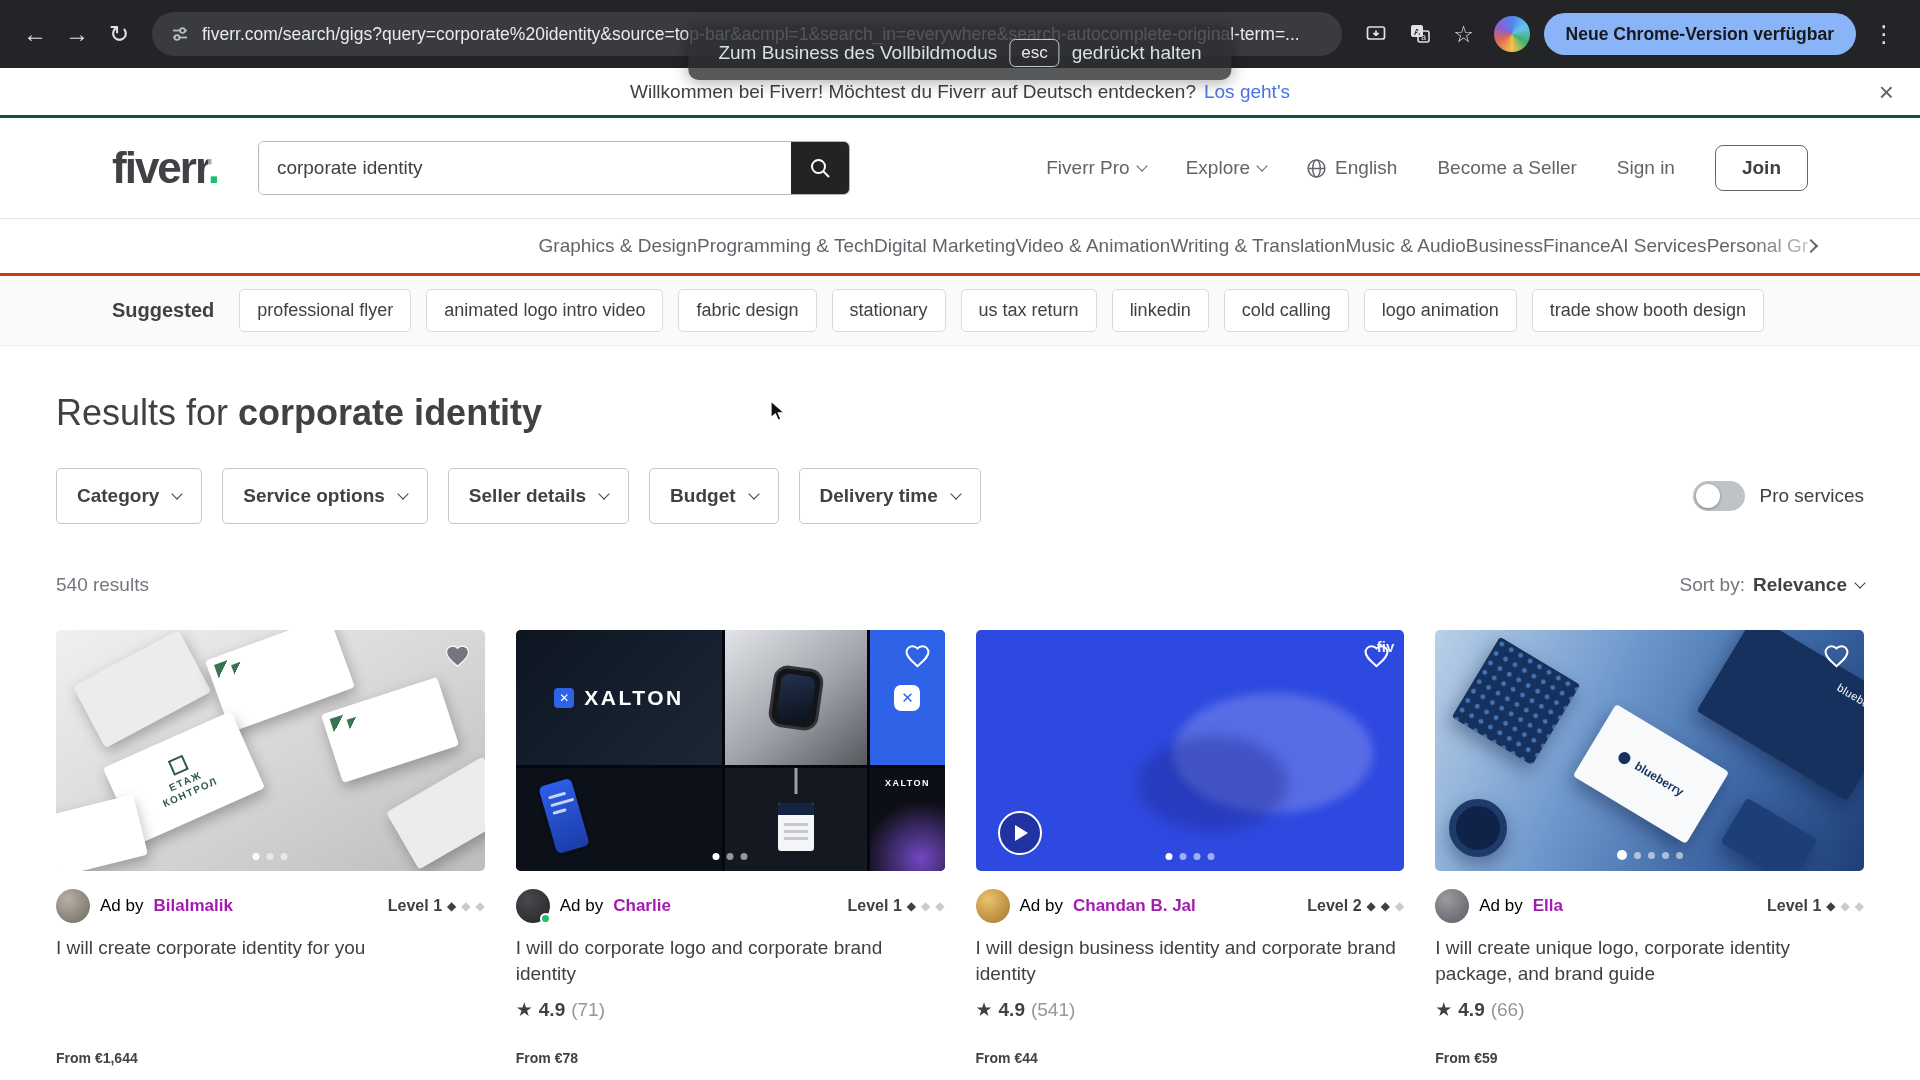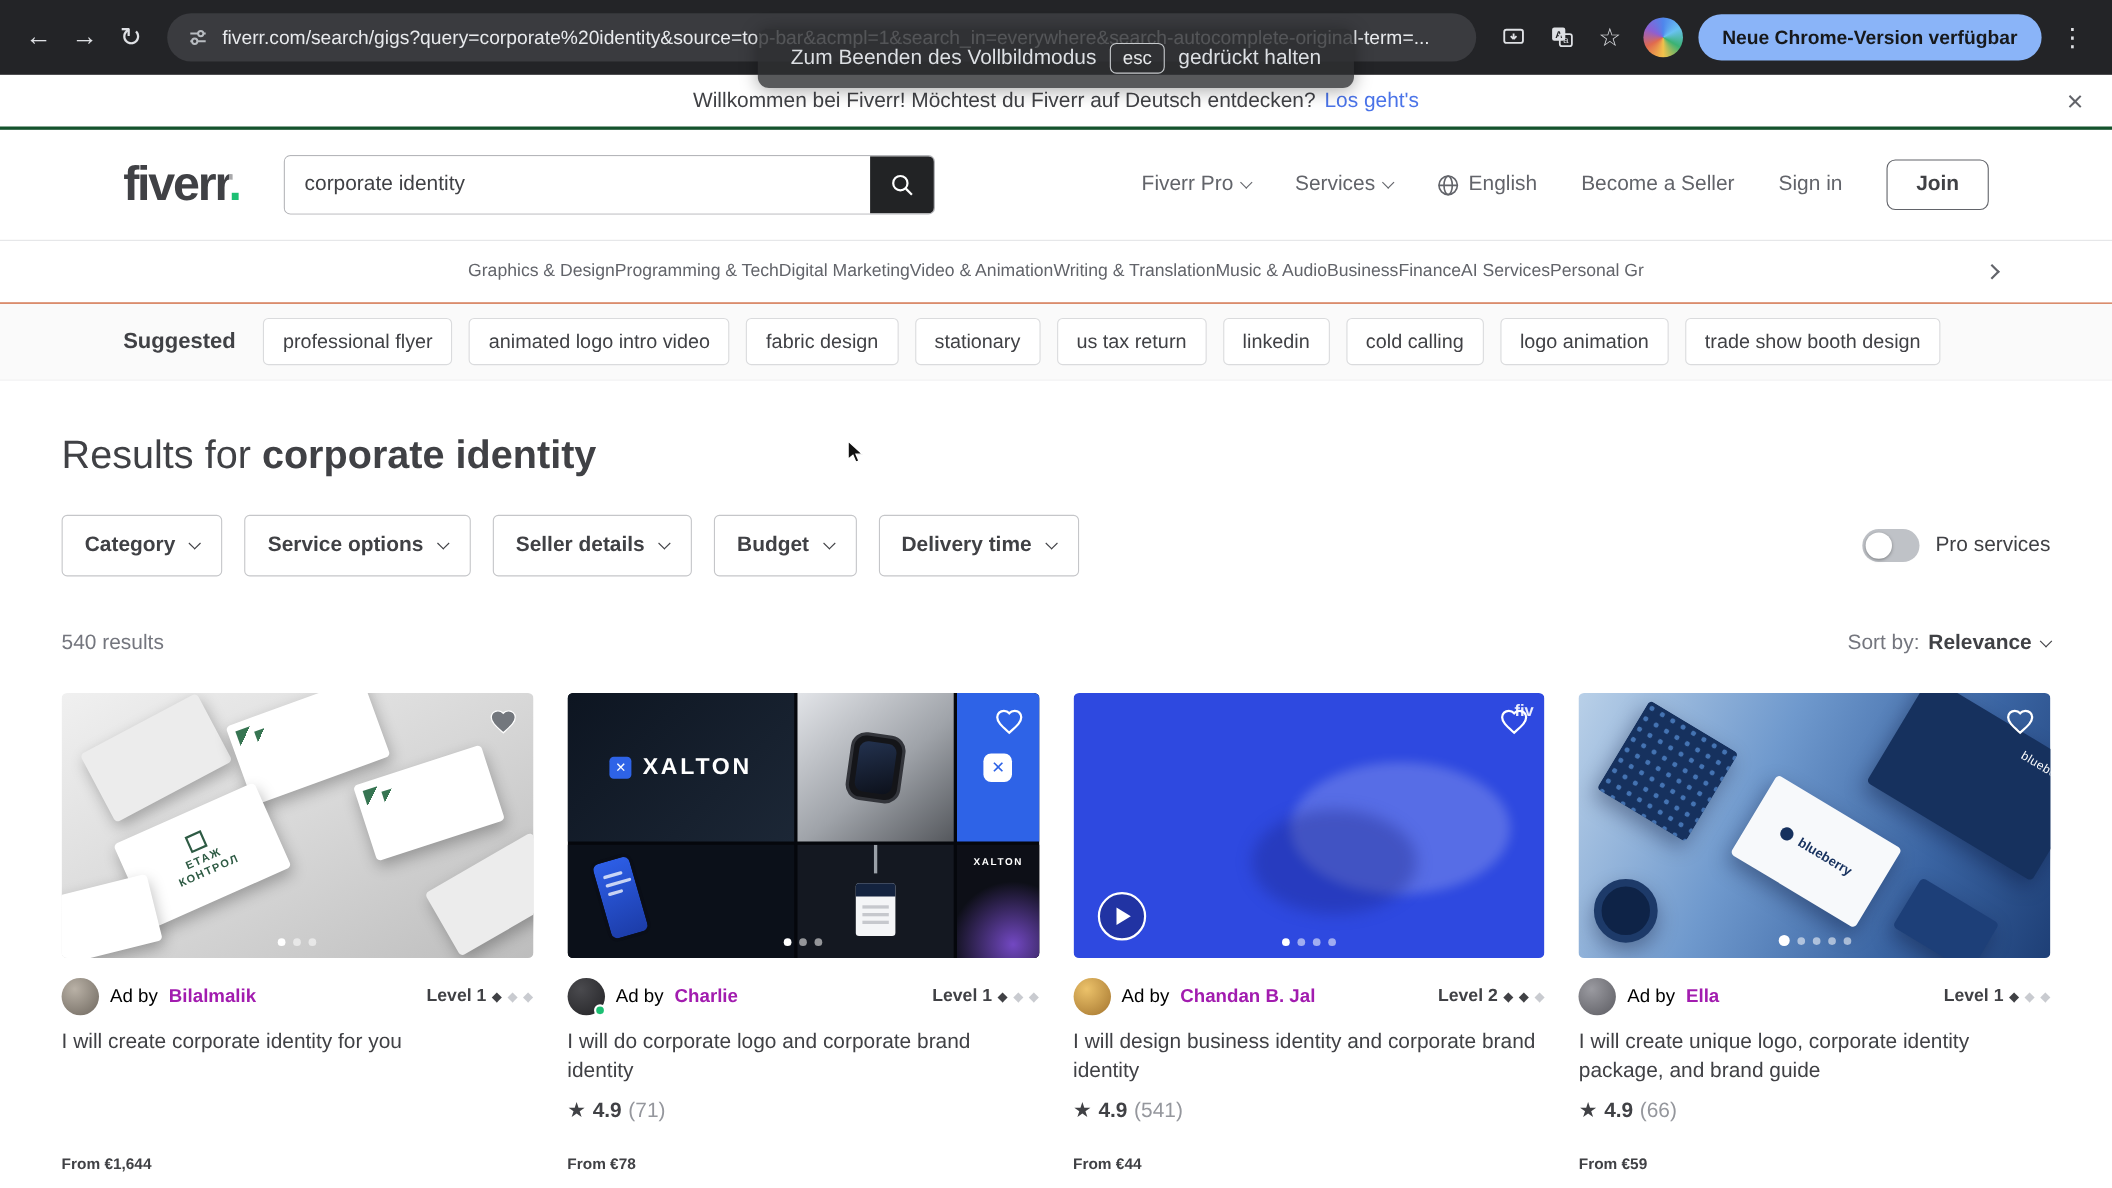--- a/index.html
+++ b/index.html
@@ -32,21 +32,21 @@
   .logo .dot{color:#1dbf73}
   .search-wrap{display:flex;width:592px;height:54px;margin-left:40px;border:1px solid #b5b6ba;border-radius:6px;overflow:hidden;background:#fff}
   .search-input{flex:1;border:none;outline:none;padding:0 18px;font-size:19px;color:#404145;min-width:0}
   .search-btn{width:58px;background:#222325;border:none;display:flex;align-items:center;justify-content:center;cursor:pointer}
   .header-nav{margin-left:auto;display:flex;align-items:center;gap:40px;font-size:19px;font-weight:400;color:#62646a}
   .header-link{display:flex;align-items:center;gap:8px;cursor:pointer;white-space:nowrap}
   .join-btn{margin-left:40px;padding:11px 26px;border:1px solid #62646a;border-radius:8px;background:#fff;font-size:19px;font-weight:600;color:#404145;cursor:pointer;white-space:nowrap}
   .chev{display:inline-block;width:8px;height:8px;border-right:1.8px solid currentColor;border-bottom:1.8px solid currentColor;transform:rotate(45deg);margin-top:-4px}
 
   
-  .cat-nav{height:58px;border-top:1px solid #e4e5e7;border-bottom:1px solid #c2410c;display:flex;align-items:center;justify-content:center;padding:0 112px;font-size:16px;color:#62646a;position:relative;white-space:nowrap;overflow:hidden;background:#fff}
+  .cat-nav{height:58px;border-top:1px solid #e4e5e7;border-bottom:3px solid #c2410c;display:flex;align-items:center;justify-content:flex-end;padding:0 112px;font-size:19px;color:#62646a;position:relative;white-space:nowrap;overflow:hidden;background:#fff}
   .cat-link{cursor:pointer}
   .cat-more{position:absolute;right:0;top:0;height:100%;width:170px;display:flex;align-items:center;justify-content:flex-end;padding-right:104px;background:linear-gradient(90deg,rgba(255,255,255,0),#fff 55%);border:none;cursor:pointer;color:#62646a}
   .chev-r{display:inline-block;width:10px;height:10px;border-right:2px solid currentColor;border-top:2px solid currentColor;transform:rotate(45deg)}
 
   
   .suggested-row{height:70px;background:#fafafa;display:flex;align-items:center;gap:15px;padding:0 112px;border-bottom:1px solid #f1f1f2}
   .suggested-label{font-size:20px;font-weight:700;margin-right:10px;color:#404145}
   .tag-pill{background:#fff;border:1px solid #dadbdd;border-radius:5px;padding:10px 17px;font-size:18px;color:#404145;cursor:pointer;white-space:nowrap}
 
   
@@ -181,21 +181,21 @@
         <text x="15.5" y="17.5" font-size="8.5" text-anchor="middle" fill="#dfe1e5">a</text>
       </svg>
   </button>
   <button class="tb-icon">☆</button>
   <button class="avatar-chip"></button>
   <button class="update-pill">Neue Chrome-Version verfügbar</button>
   <button class="tb-icon">⋮</button>
 </div>
 
 <div class="fs-toast">
-  <span>Zum Beenden des Vollbildmodus</span>
+  <span>Zum Business des Vollbildmodus</span>
   <span class="esc-key">esc</span>
   <span>gedrückt halten</span>
 </div>
 
 <div class="fiverr-banner">
   <span>Willkommen bei Fiverr! Möchtest du Fiverr auf Deutsch entdecken?</span>
   <span class="banner-link">Los geht's</span>
   <button class="banner-close">×</button>
 </div>
 
@@ -211,21 +211,21 @@
           </svg>
       </span>
     </button>
   </div>
   <div class="header-nav">
     <span class="header-link">
         <span>Fiverr Pro</span>
         <i class="chev"></i>
       </span>
     <span class="header-link">
-        <span>Services</span>
+        <span>Explore</span>
         <i class="chev"></i>
       </span>
     <span class="header-link">
       <span style="line-height:0">
         <svg width="21" height="21" viewBox="0 0 20 20" fill="none" stroke="#62646a" stroke-width="1.4">
             <circle cx="10" cy="10" r="8"></circle>
             <ellipse cx="10" cy="10" rx="3.6" ry="8"></ellipse>
             <line x1="2" y1="10" x2="18" y2="10"></line>
           </svg>
       </span>

